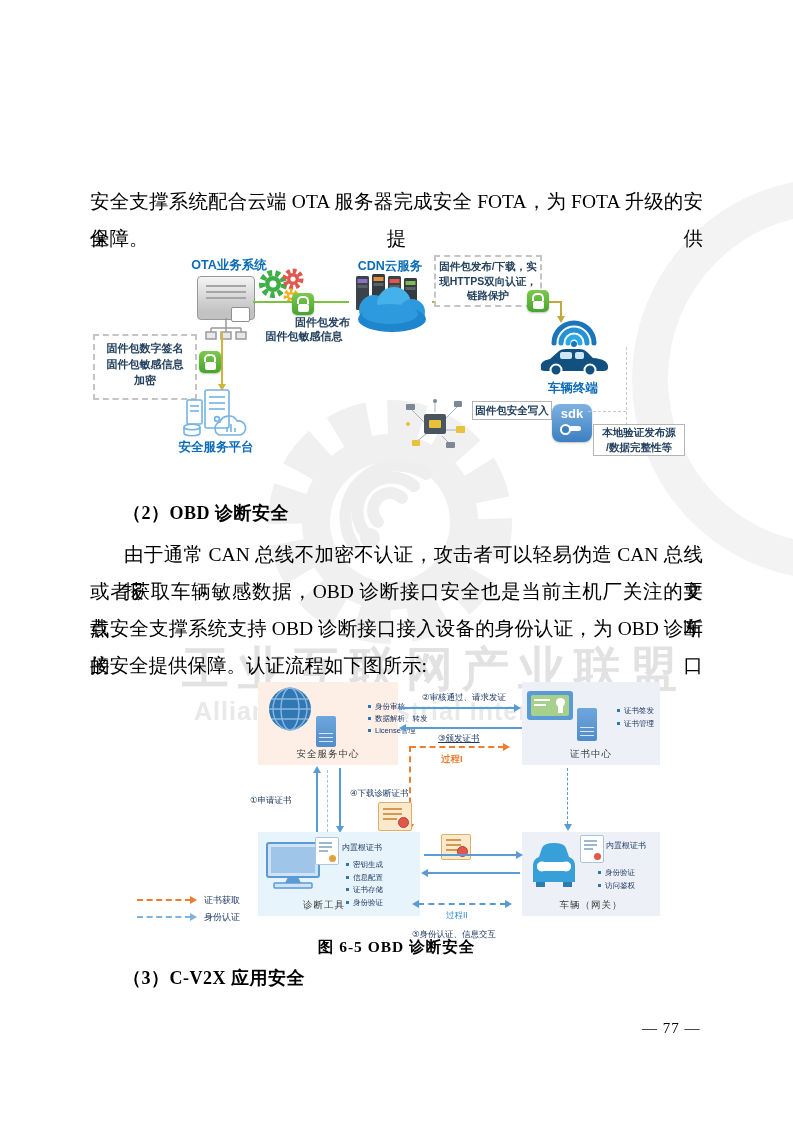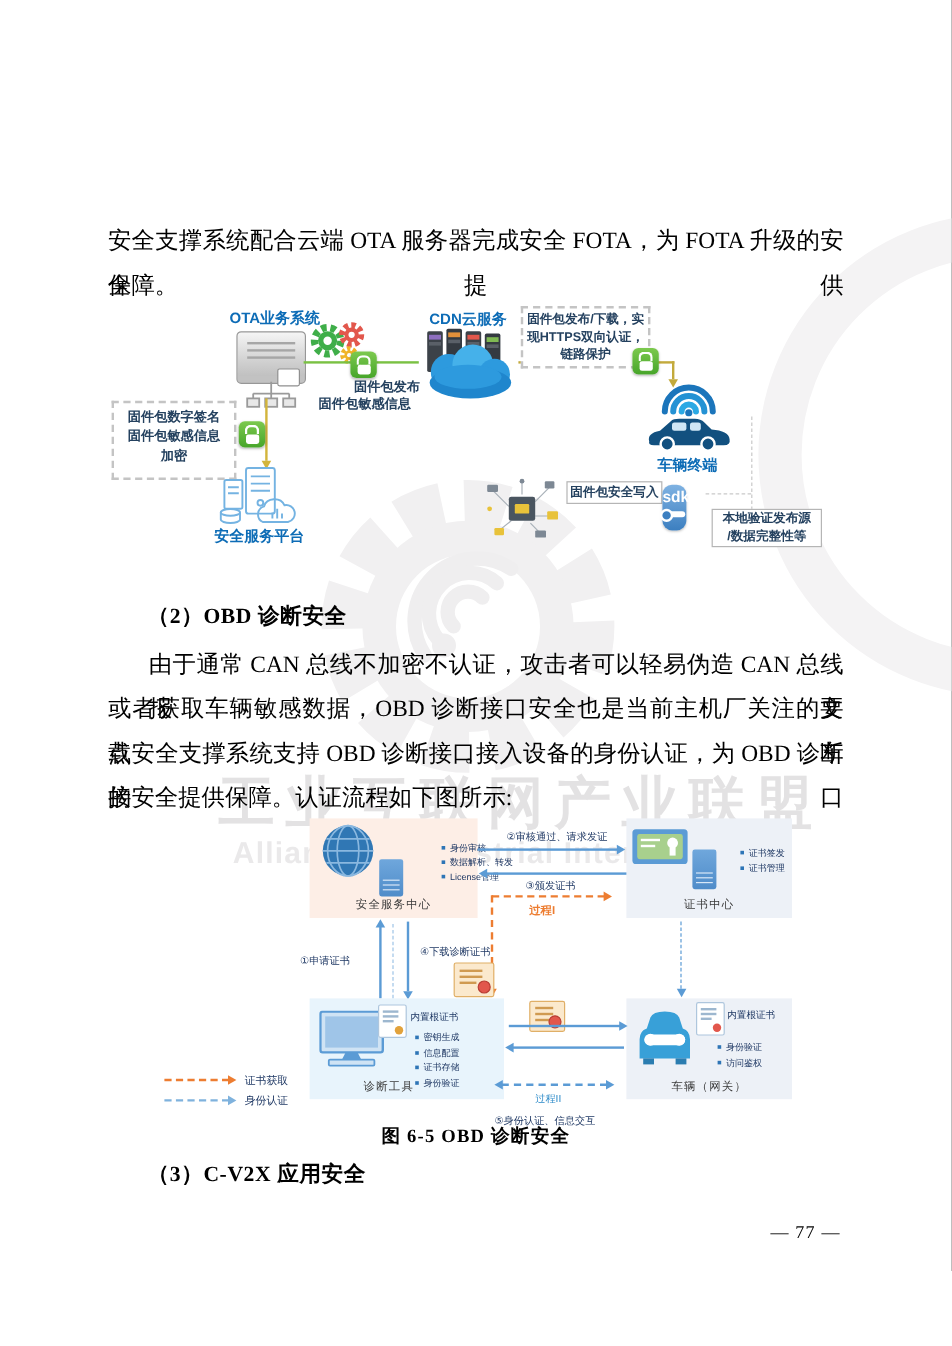--- a/index.html
+++ b/index.html
@@ -230,21 +230,21 @@
       <rect x="52" y="5" width="8" height="6" rx="1" fill="#7d8894"></rect>
       <rect x="54" y="30" width="9" height="7" rx="1" fill="#e8c23a"></rect>
       <rect x="10" y="44" width="8" height="6" rx="1" fill="#e8c23a"></rect>
       <rect x="44" y="46" width="9" height="6" rx="1" fill="#7d8894"></rect>
       <circle cx="33" cy="5" r="2" fill="#7d8894"></circle>
         <circle cx="6" cy="28" r="2" fill="#e8c23a"></circle>
     </svg>
 
     <div class="abs box-solid" style="left:472px;top:401px;width:78px;height:17px;font-size:10.5px;line-height:17px;">固件包安全写入</div>
 
-    <div class="abs" style="left:552px;top:404px;width:20px;height:38px;border-radius:8px;background:linear-gradient(180deg,#7fb2e2,#3c7fc0);box-shadow:0 1px 2px rgba(0,0,0,.25);text-align:center;">
+    <div class="abs" style="left:552px;top:404px;width:40px;height:38px;border-radius:8px;background:linear-gradient(180deg,#7fb2e2,#3c7fc0);box-shadow:0 1px 2px rgba(0,0,0,.25);text-align:center;">
       <div style="color:#fff;font-family:'Liberation Sans',sans-serif;font-size:13px;font-weight:bold;line-height:20px;">sdk</div>
       <div style="margin:2px auto 0;width:18px;height:5px;background:#fff;border-radius:3px;position:relative;">
         <span style="position:absolute;left:-3px;top:-2px;width:7px;height:7px;border:2px solid #fff;border-radius:50%;background:#3c7fc0;display:block;"></span>
       </div>
     </div>
 
     <div class="ln" style="left:588px;top:411px;width:38px;border-top:1.5px dashed #c9c9c9;"></div>
     <div class="ln" style="left:626px;top:347px;width:0;height:78px;border-left:1.5px dashed #c9c9c9;"></div>
 
     <div class="abs box-solid" style="left:593px;top:424px;width:90px;height:30px;font-size:10.5px;line-height:15px;">
@@ -309,21 +309,21 @@
       </div>
       <div class="fig5-label" style="left:0;right:0;bottom:4px;">证书中心</div>
     </div>
 
     <div class="small-lab" style="left:422px;top:692px;">②审核通过、请求发证</div>
     <div class="ln" style="left:398px;top:707px;width:117px;height:1.5px;background:#5b9bd5;"></div>
     <span class="ah r" style="left:514px;top:704px;--c:#5b9bd5;"></span>
 
     <div class="ln" style="left:404px;top:727px;width:118px;height:1.5px;background:#5b9bd5;"></div>
     <span class="ah l" style="left:399px;top:724px;--c:#5b9bd5;"></span>
-    <div class="small-lab" style="left:438px;top:733px;">③颁发证书</div>
+    <div class="small-lab" style="left:438px;top:733px;text-decoration:underline;">③颁发证书</div>
 
     <div class="ln" style="left:410px;top:746px;width:94px;border-top:2px dashed #ed7d31;"></div>
     <span class="ah r" style="left:503px;top:743px;--c:#ed7d31;"></span>
     <div class="ln" style="left:409px;top:746px;width:0;height:78px;border-left:2px dashed #ed7d31;"></div>
     <span class="ah d" style="left:406px;top:824px;--c:#ed7d31;"></span>
     <div class="small-lab" style="left:441px;top:753px;color:#ed7d31;font-weight:bold;font-size:9.5px;">过程I</div>
 
     <div class="ln" style="left:567px;top:768px;width:0;height:56px;border-left:1.5px dashed #5b9bd5;"></div>
     <span class="ah d" style="left:564px;top:824px;--c:#5b9bd5;"></span>
 

